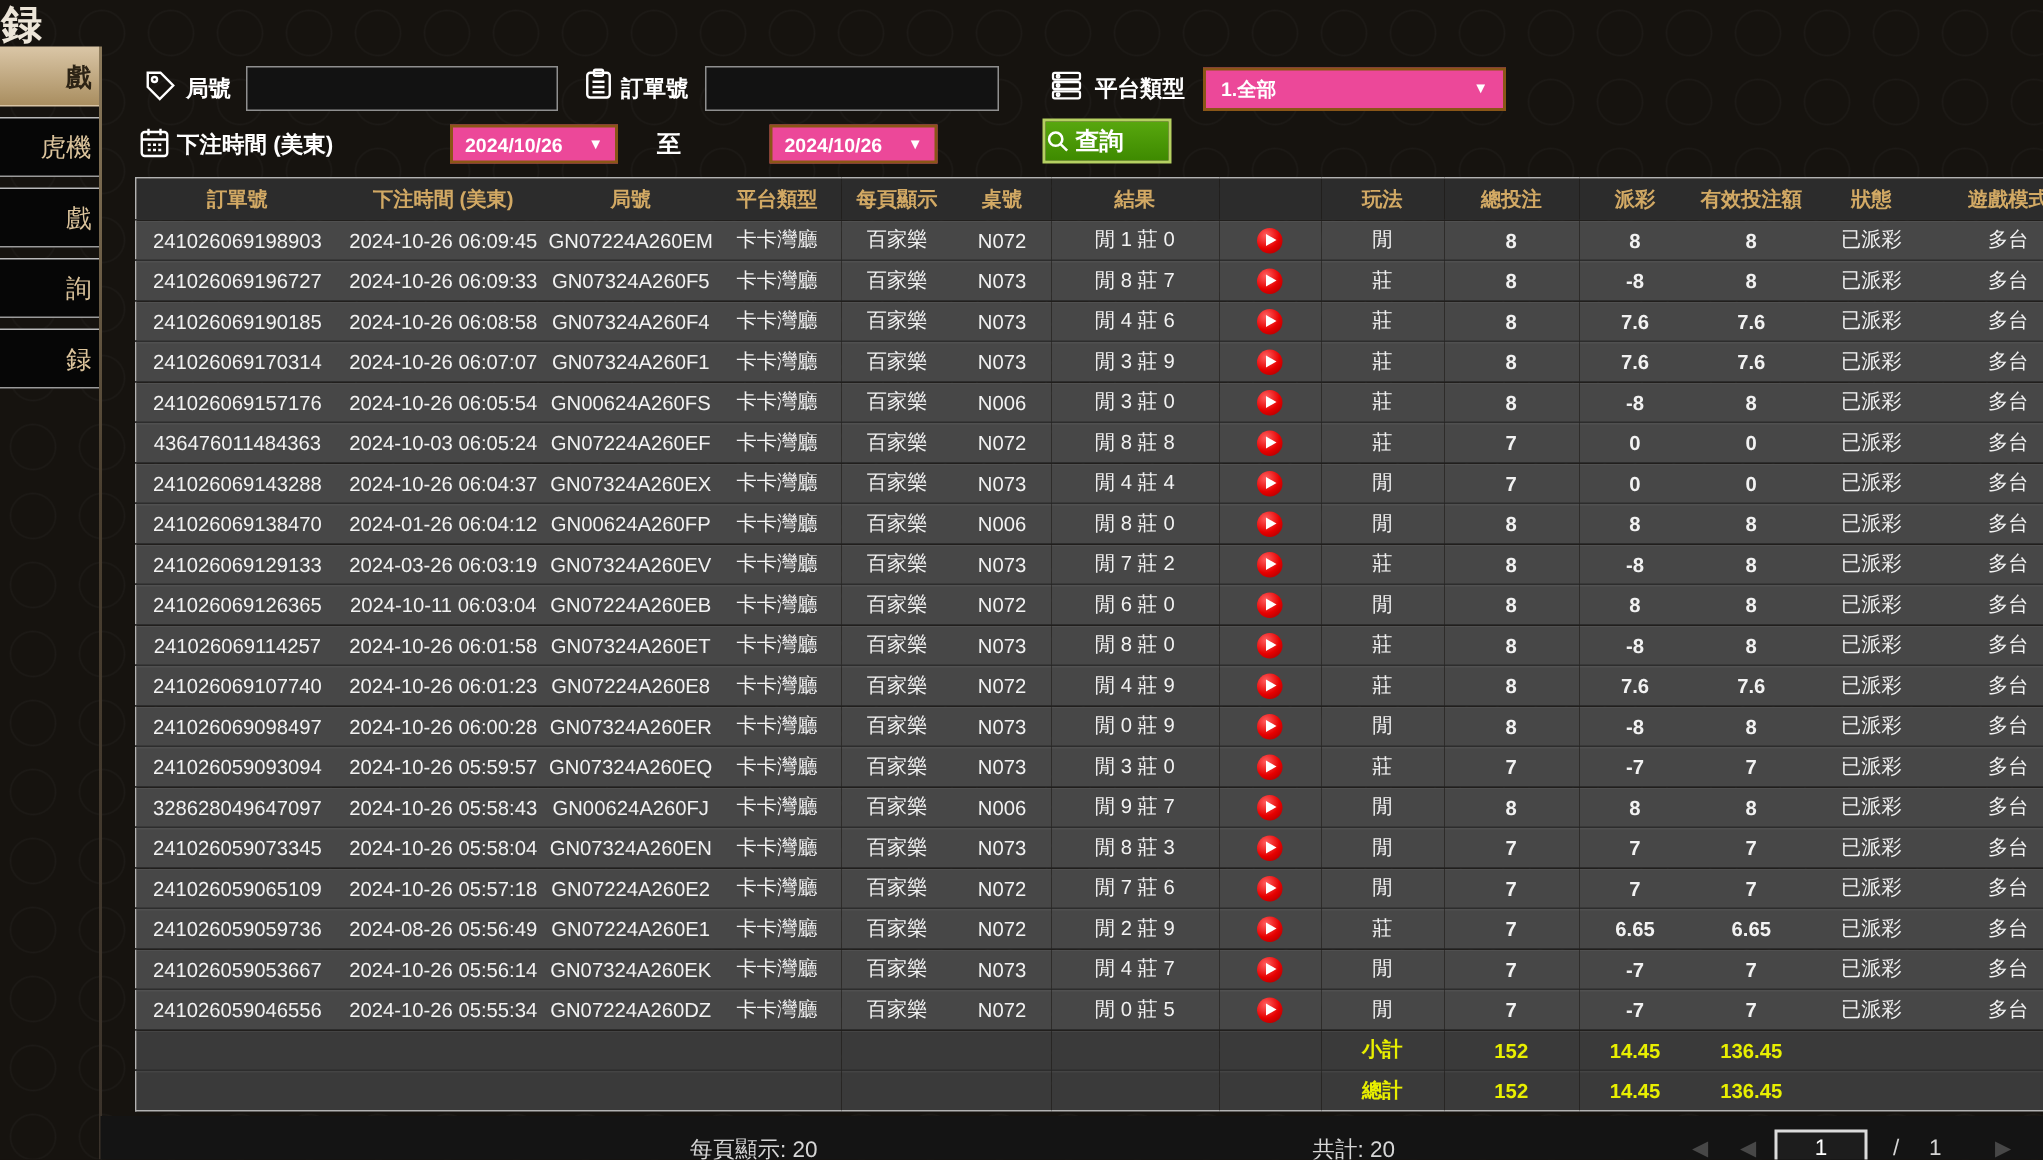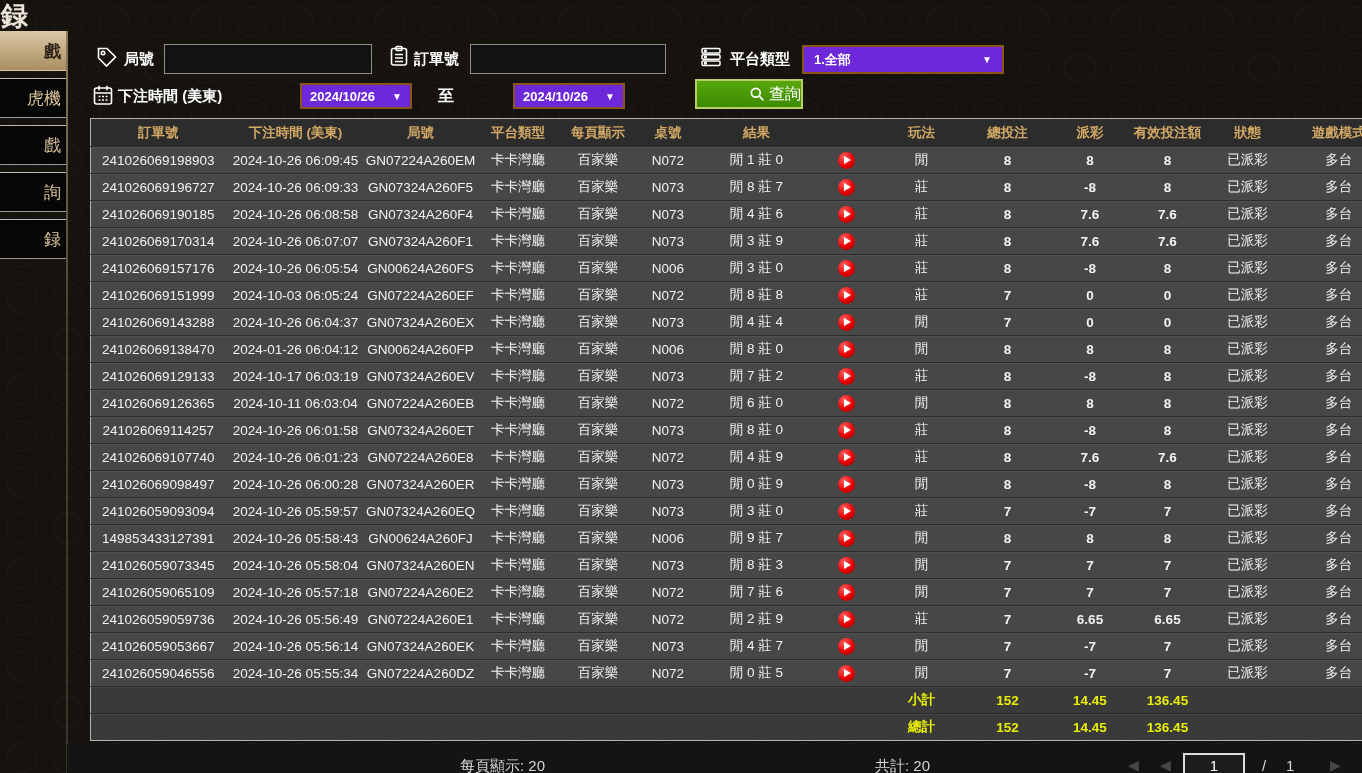--- a/index.html
+++ b/index.html
@@ -45,30 +45,30 @@
   }
   
   .flabel { position:absolute; font-size:15px; font-weight:bold; color:#ffffff; white-space:nowrap; }
   .ficon  { position:absolute; width:22px; height:22px; }
   .ficon svg { width:100%; height:100%; }
   .text-input {
     position:absolute; height:30px; background:#121212;
     border:1px solid #8f8f8f; color:#eee; font-size:13px; padding:0 6px;
   }
   .sel-box {
-    position:absolute; background:#6d28d9; border:2px solid #8a5617;
+    position:absolute; background:#ec4899; border:2px solid #8a5617;
     color:#fff; font-weight:bold; font-size:13px;
     display:flex; align-items:center; cursor:pointer;
   }
   .sel-box .caret { margin-left:auto; font-size:10px; color:#fff; }
   .btn-search {
-    position:absolute; left:695px; top:79px; width:108px; height:30px;
+    position:absolute; left:695px; top:79px; width:86px; height:30px;
     background:linear-gradient(#58a70e,#3e8a00);
-    border:2px solid #b5d061; color:#fff; font-weight:normal; font-size:16px;
-    display:flex; align-items:center; justify-content:flex-end; gap:3px; cursor:pointer;
+    border:2px solid #b5d061; color:#fff; font-weight:bold; font-size:16px;
+    display:flex; align-items:center; justify-content:flex-start; gap:3px; cursor:pointer;
   }
   .btn-search svg { width:17px; height:17px; }
   
   .grid-wrap { position:absolute; left:90px; top:118px; width:1300px; }
   table.grid { width:1300px; border-collapse:collapse; table-layout:fixed;
     border:1px solid #b2b2b2; }
   table.grid th {
     height:28px; background:#2c2c2c; color:#d2a964; font-size:13.5px;
     font-weight:bold; text-align:center; white-space:nowrap; overflow:hidden;
   }
@@ -300,21 +300,21 @@
           <td>閒 3 莊 0</td>
           <td><span class="replay-btn"></span></td>
           <td>莊</td>
           <td class="num">8</td>
           <td class="neg">-8</td>
           <td class="num">8</td>
           <td class="status-cell">已派彩</td>
           <td>多台</td>
         </tr>
         <tr>
-          <td>241026069151999</td>
+          <td>436476011484363</td>
           <td>2024-10-03 06:05:24</td>
           <td>GN07224A260EF</td>
           <td>卡卡灣廳</td>
           <td>百家樂</td>
           <td>N072</td>
           <td>閒 8 莊 8</td>
           <td><span class="replay-btn"></span></td>
           <td>莊</td>
           <td class="num">7</td>
           <td class="zero">0</td>
@@ -349,21 +349,21 @@
           <td><span class="replay-btn"></span></td>
           <td>閒</td>
           <td class="num">8</td>
           <td class="pos">8</td>
           <td class="num">8</td>
           <td class="status-cell">已派彩</td>
           <td>多台</td>
         </tr>
         <tr>
           <td>241026069129133</td>
-          <td>2024-10-17 06:03:19</td>
+          <td>2024-03-26 06:03:19</td>
           <td>GN07324A260EV</td>
           <td>卡卡灣廳</td>
           <td>百家樂</td>
           <td>N073</td>
           <td>閒 7 莊 2</td>
           <td><span class="replay-btn"></span></td>
           <td>莊</td>
           <td class="num">8</td>
           <td class="neg">-8</td>
           <td class="num">8</td>
@@ -444,21 +444,21 @@
           <td>閒 3 莊 0</td>
           <td><span class="replay-btn"></span></td>
           <td>莊</td>
           <td class="num">7</td>
           <td class="neg">-7</td>
           <td class="num">7</td>
           <td class="status-cell">已派彩</td>
           <td>多台</td>
         </tr>
         <tr>
-          <td>149853433127391</td>
+          <td>328628049647097</td>
           <td>2024-10-26 05:58:43</td>
           <td>GN00624A260FJ</td>
           <td>卡卡灣廳</td>
           <td>百家樂</td>
           <td>N006</td>
           <td>閒 9 莊 7</td>
           <td><span class="replay-btn"></span></td>
           <td>閒</td>
           <td class="num">8</td>
           <td class="pos">8</td>
@@ -493,21 +493,21 @@
           <td><span class="replay-btn"></span></td>
           <td>閒</td>
           <td class="num">7</td>
           <td class="pos">7</td>
           <td class="num">7</td>
           <td class="status-cell">已派彩</td>
           <td>多台</td>
         </tr>
         <tr>
           <td>241026059059736</td>
-          <td>2024-10-26 05:56:49</td>
+          <td>2024-08-26 05:56:49</td>
           <td>GN07224A260E1</td>
           <td>卡卡灣廳</td>
           <td>百家樂</td>
           <td>N072</td>
           <td>閒 2 莊 9</td>
           <td><span class="replay-btn"></span></td>
           <td>莊</td>
           <td class="num">7</td>
           <td class="pos">6.65</td>
           <td class="num">6.65</td>

